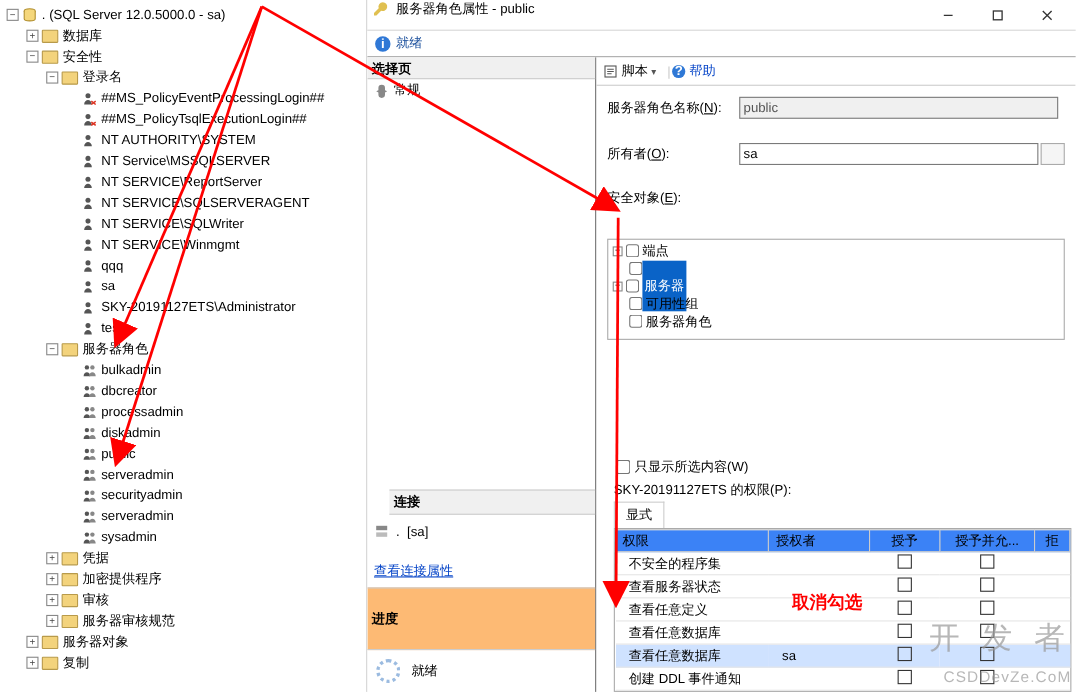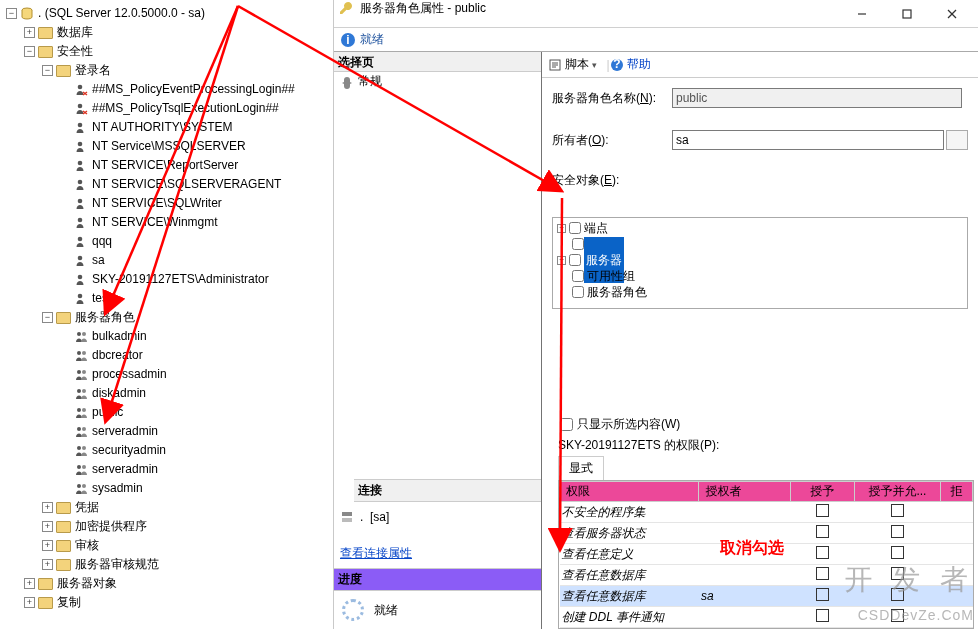--- a/index.html
+++ b/index.html
@@ -35,21 +35,21 @@
   .sel-col { width:208px; border-right:1px solid #737373; display:flex; flex-direction:column; }
   .sel-col .hdr { height:20px; background:#f0f0f0; color:#000; font-weight:bold; padding:2px 4px; border-bottom:1px solid #ccc;}
   .sel-col .gen { display:flex; align-items:flex-end; padding:4px 6px; height:22px; }
   .sel-col .gen svg { width:14px; height:14px; margin-right:4px;}
   .sel-col .fill { flex:1; }
   .sel-col .conn-hdr { background:#f0f0f0; font-weight:bold; padding:2px 4px; border-top:1px solid #ccc; border-bottom:1px solid #ccc;margin-left:20px;}
   .sel-col .conn-body { padding:6px; line-height:18px;}
   .sel-col .conn-body .srv { display:flex; align-items:center; margin-bottom:4px;}
   .sel-col .conn-body .srv svg { width:14px; height:14px; margin-right:6px;}
   .sel-col .link { color:#0645c8; text-decoration:underline; cursor:pointer; display:block; margin-top:18px;}
-  .sel-col .prog-hdr { background:#8b5cf6; font-weight:bold; padding:2px 4px; border-top:1px solid #ccc; border-bottom:1px solid #ccc;}
+  .sel-col .prog-hdr { background:#fdba74; font-weight:bold; padding:19px 4px; border-top:1px solid #ccc; border-bottom:1px solid #ccc;}
   .sel-col .prog-body { display:flex; align-items:center; padding:8px; }
   .sel-col .prog-body .spin { width:22px; height:22px; border:3px dotted #9bbbe0; border-radius:50%; margin-right:10px;}
   
   .main-col { flex:1; display:flex; flex-direction:column; overflow:hidden;}
   .main-col .bar { height:26px; border-bottom:1px solid #ccc; display:flex; align-items:center; padding:0 6px;}
   .main-col .bar .itm { display:flex; align-items:center; margin-right:10px; color:#000;}
   .main-col .bar .itm svg { width:14px; height:14px; margin-right:3px;}
   .main-col .bar .drop::after { content:"▾"; margin-left:3px; color:#555; font-size:9px;}
   .main-col .bar .help { color:#0645c8;}
   
@@ -71,22 +71,22 @@
   
   .main-col .spacer { flex:1;}
   
   .perm-area { margin:0 4px 0 16px;}
   .perm-area .chkline { display:flex; align-items:center; margin:4px 0 4px 2px;}
   .perm-area .chkline input { margin-right:4px;}
   .perm-area .lbl { margin:4px 0 2px 0;}
   .perm-area .tabhdr { background:#fff; border:1px solid #ccc; border-bottom:none; padding:3px 10px; display:inline-block;}
   .perm-area .tablesh { border:1px solid #aaa; }
   .perm-area table { width:100%; border-collapse:collapse;}
-  .perm-area th { background:#ec4899; border:1px solid #ccc; height:20px; text-align:left; padding:0 6px; font-weight:normal;}
-  .perm-area td { border-bottom:1px solid #e5e5e5; height:21px; padding:0 2px;font-style:italic;}
+  .perm-area th { background:#3b82f6; border:1px solid #ccc; height:20px; text-align:left; padding:0 6px; font-weight:normal;}
+  .perm-area td { border-bottom:1px solid #e5e5e5; height:21px; padding:0 12px;}
   .perm-area td.c { text-align:center;}
   .perm-area tr.sel td { background:#cfe2ff;}
   .perm-area .cbox { width:13px; height:13px; border:1px solid #333; display:inline-block;}
   .perm-area th.r { text-align:center;}
   
   .redarrow { position:absolute; pointer-events:none; }
   .redtext { position:absolute; color:#f00; font-size:16px; font-weight:bold; pointer-events:none;}
   
   .wm1 { position:absolute; right:4px; bottom:30px; color:#999; font-size:28px; letter-spacing:6px; opacity:.7; pointer-events:none;}
   .wm2 { position:absolute; right:4px; bottom:6px; color:#999; font-size:14px; letter-spacing:1px; opacity:.7; pointer-events:none;}

